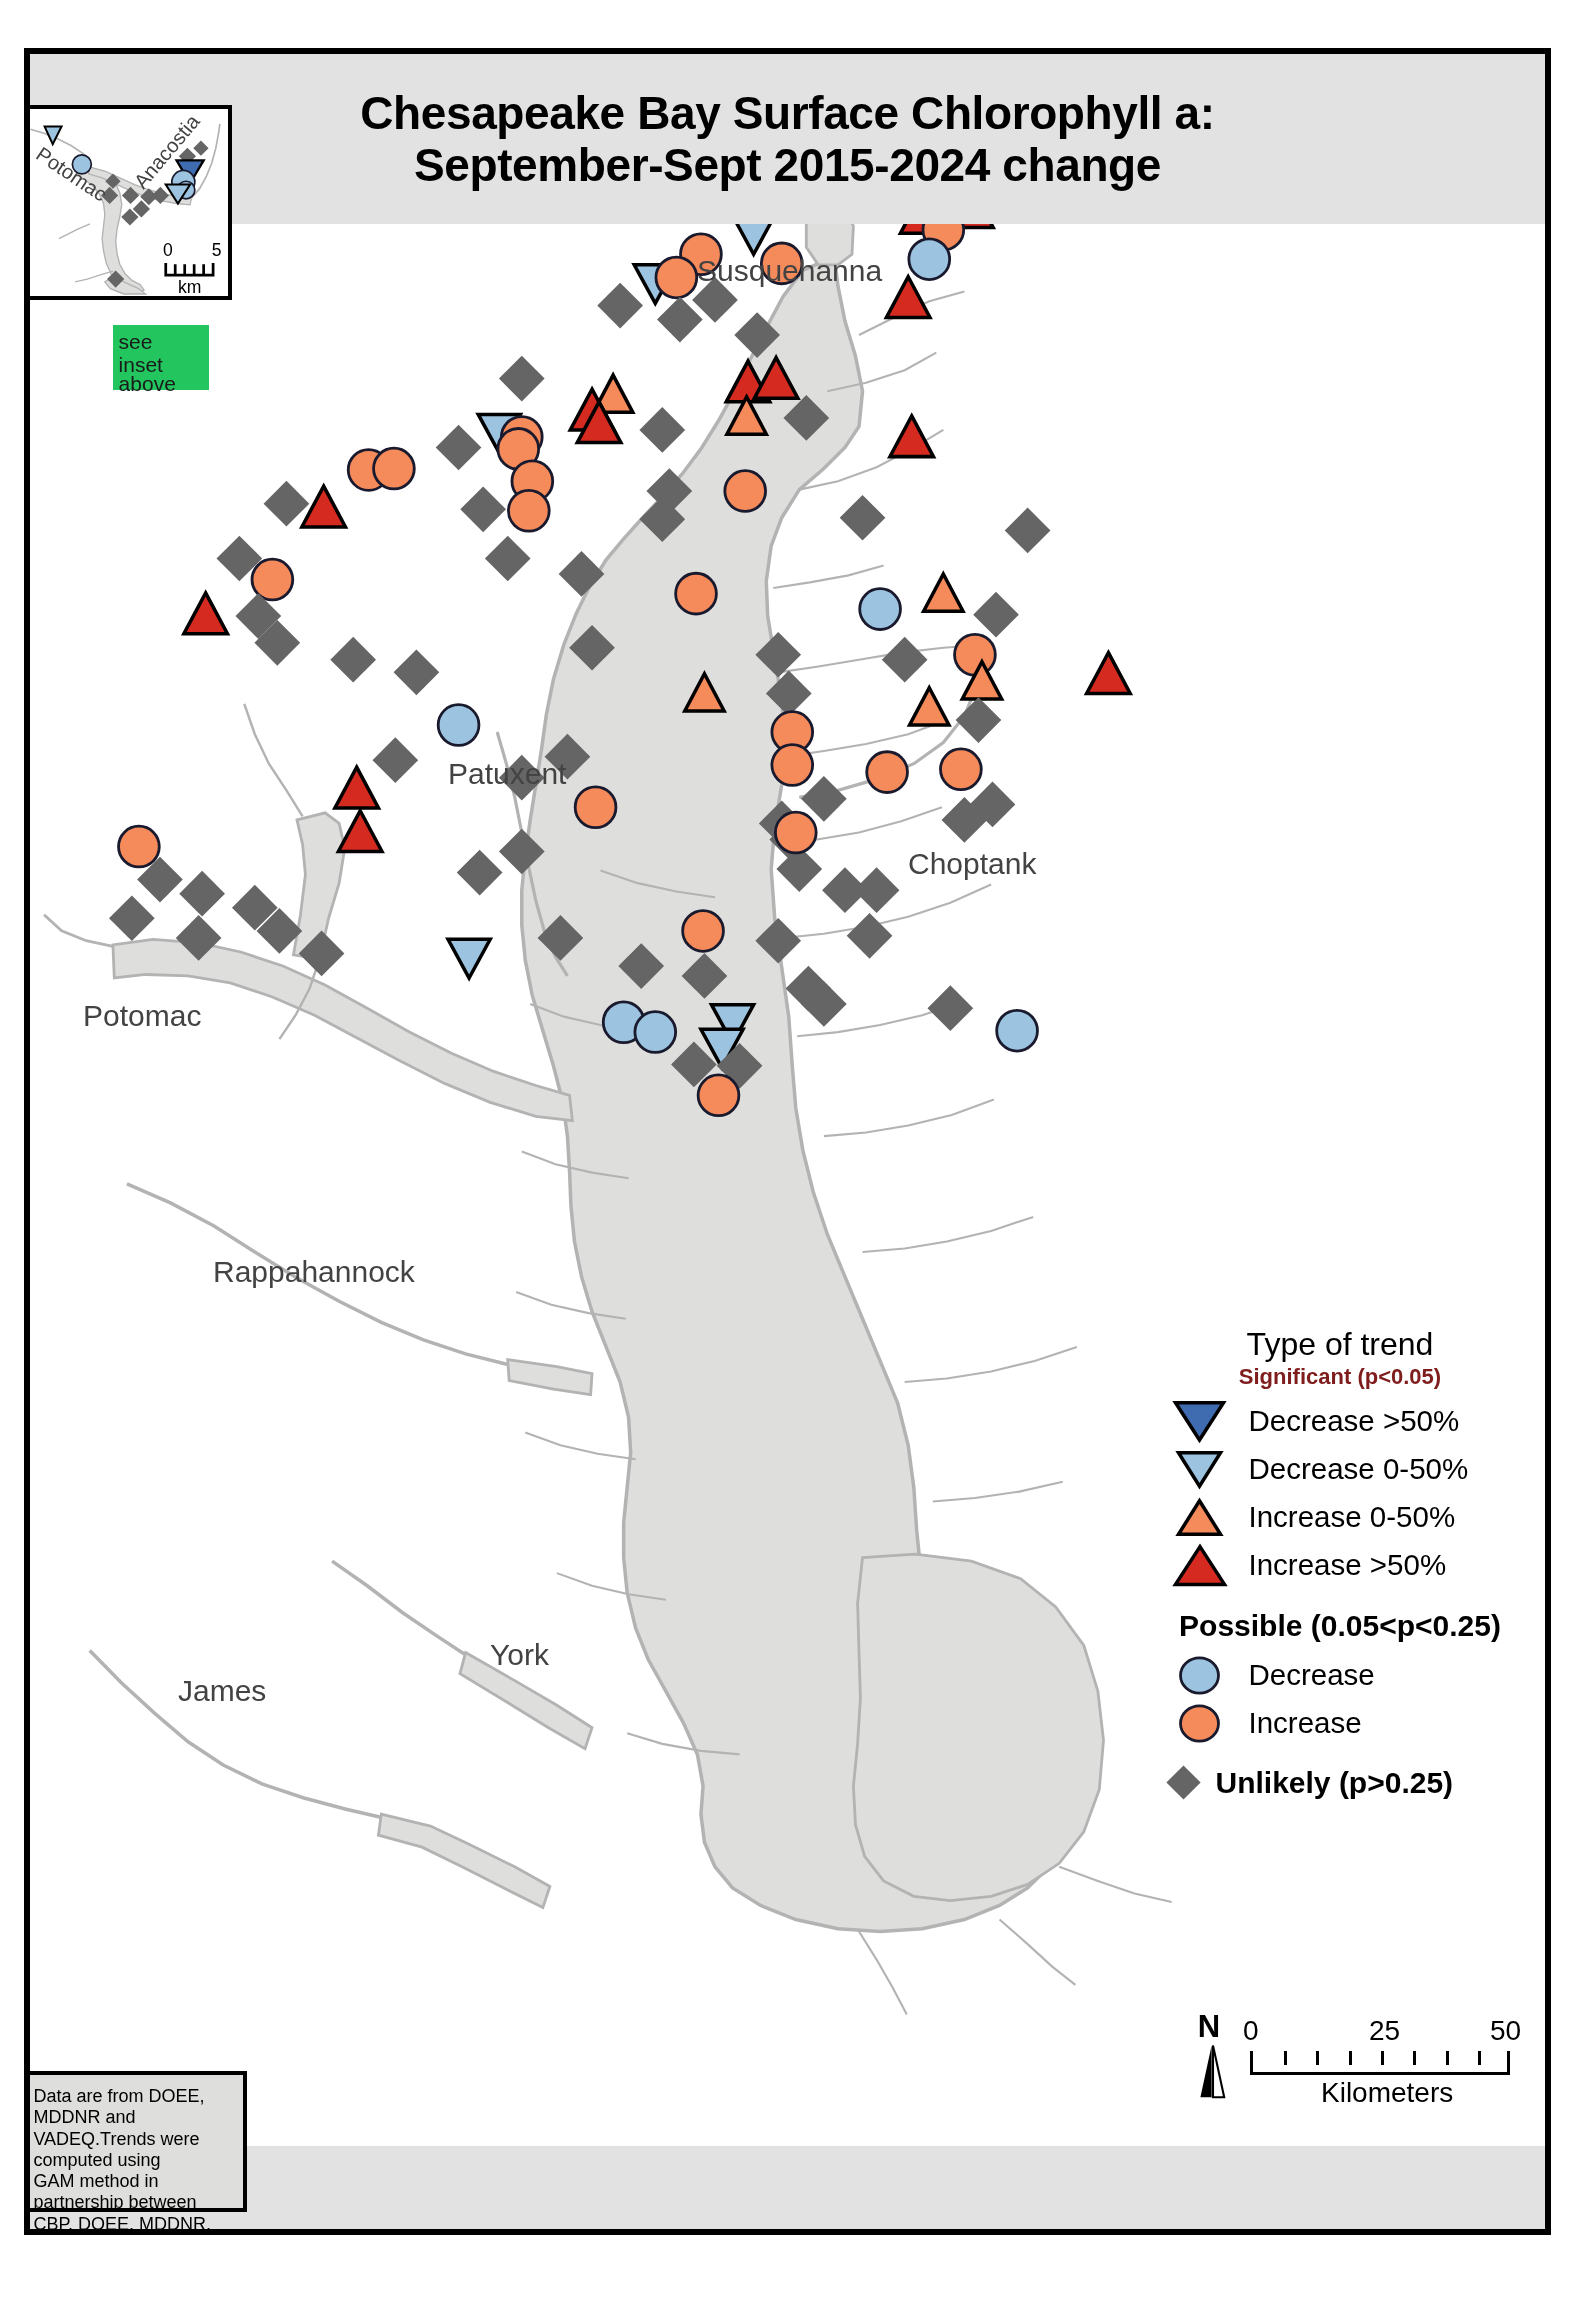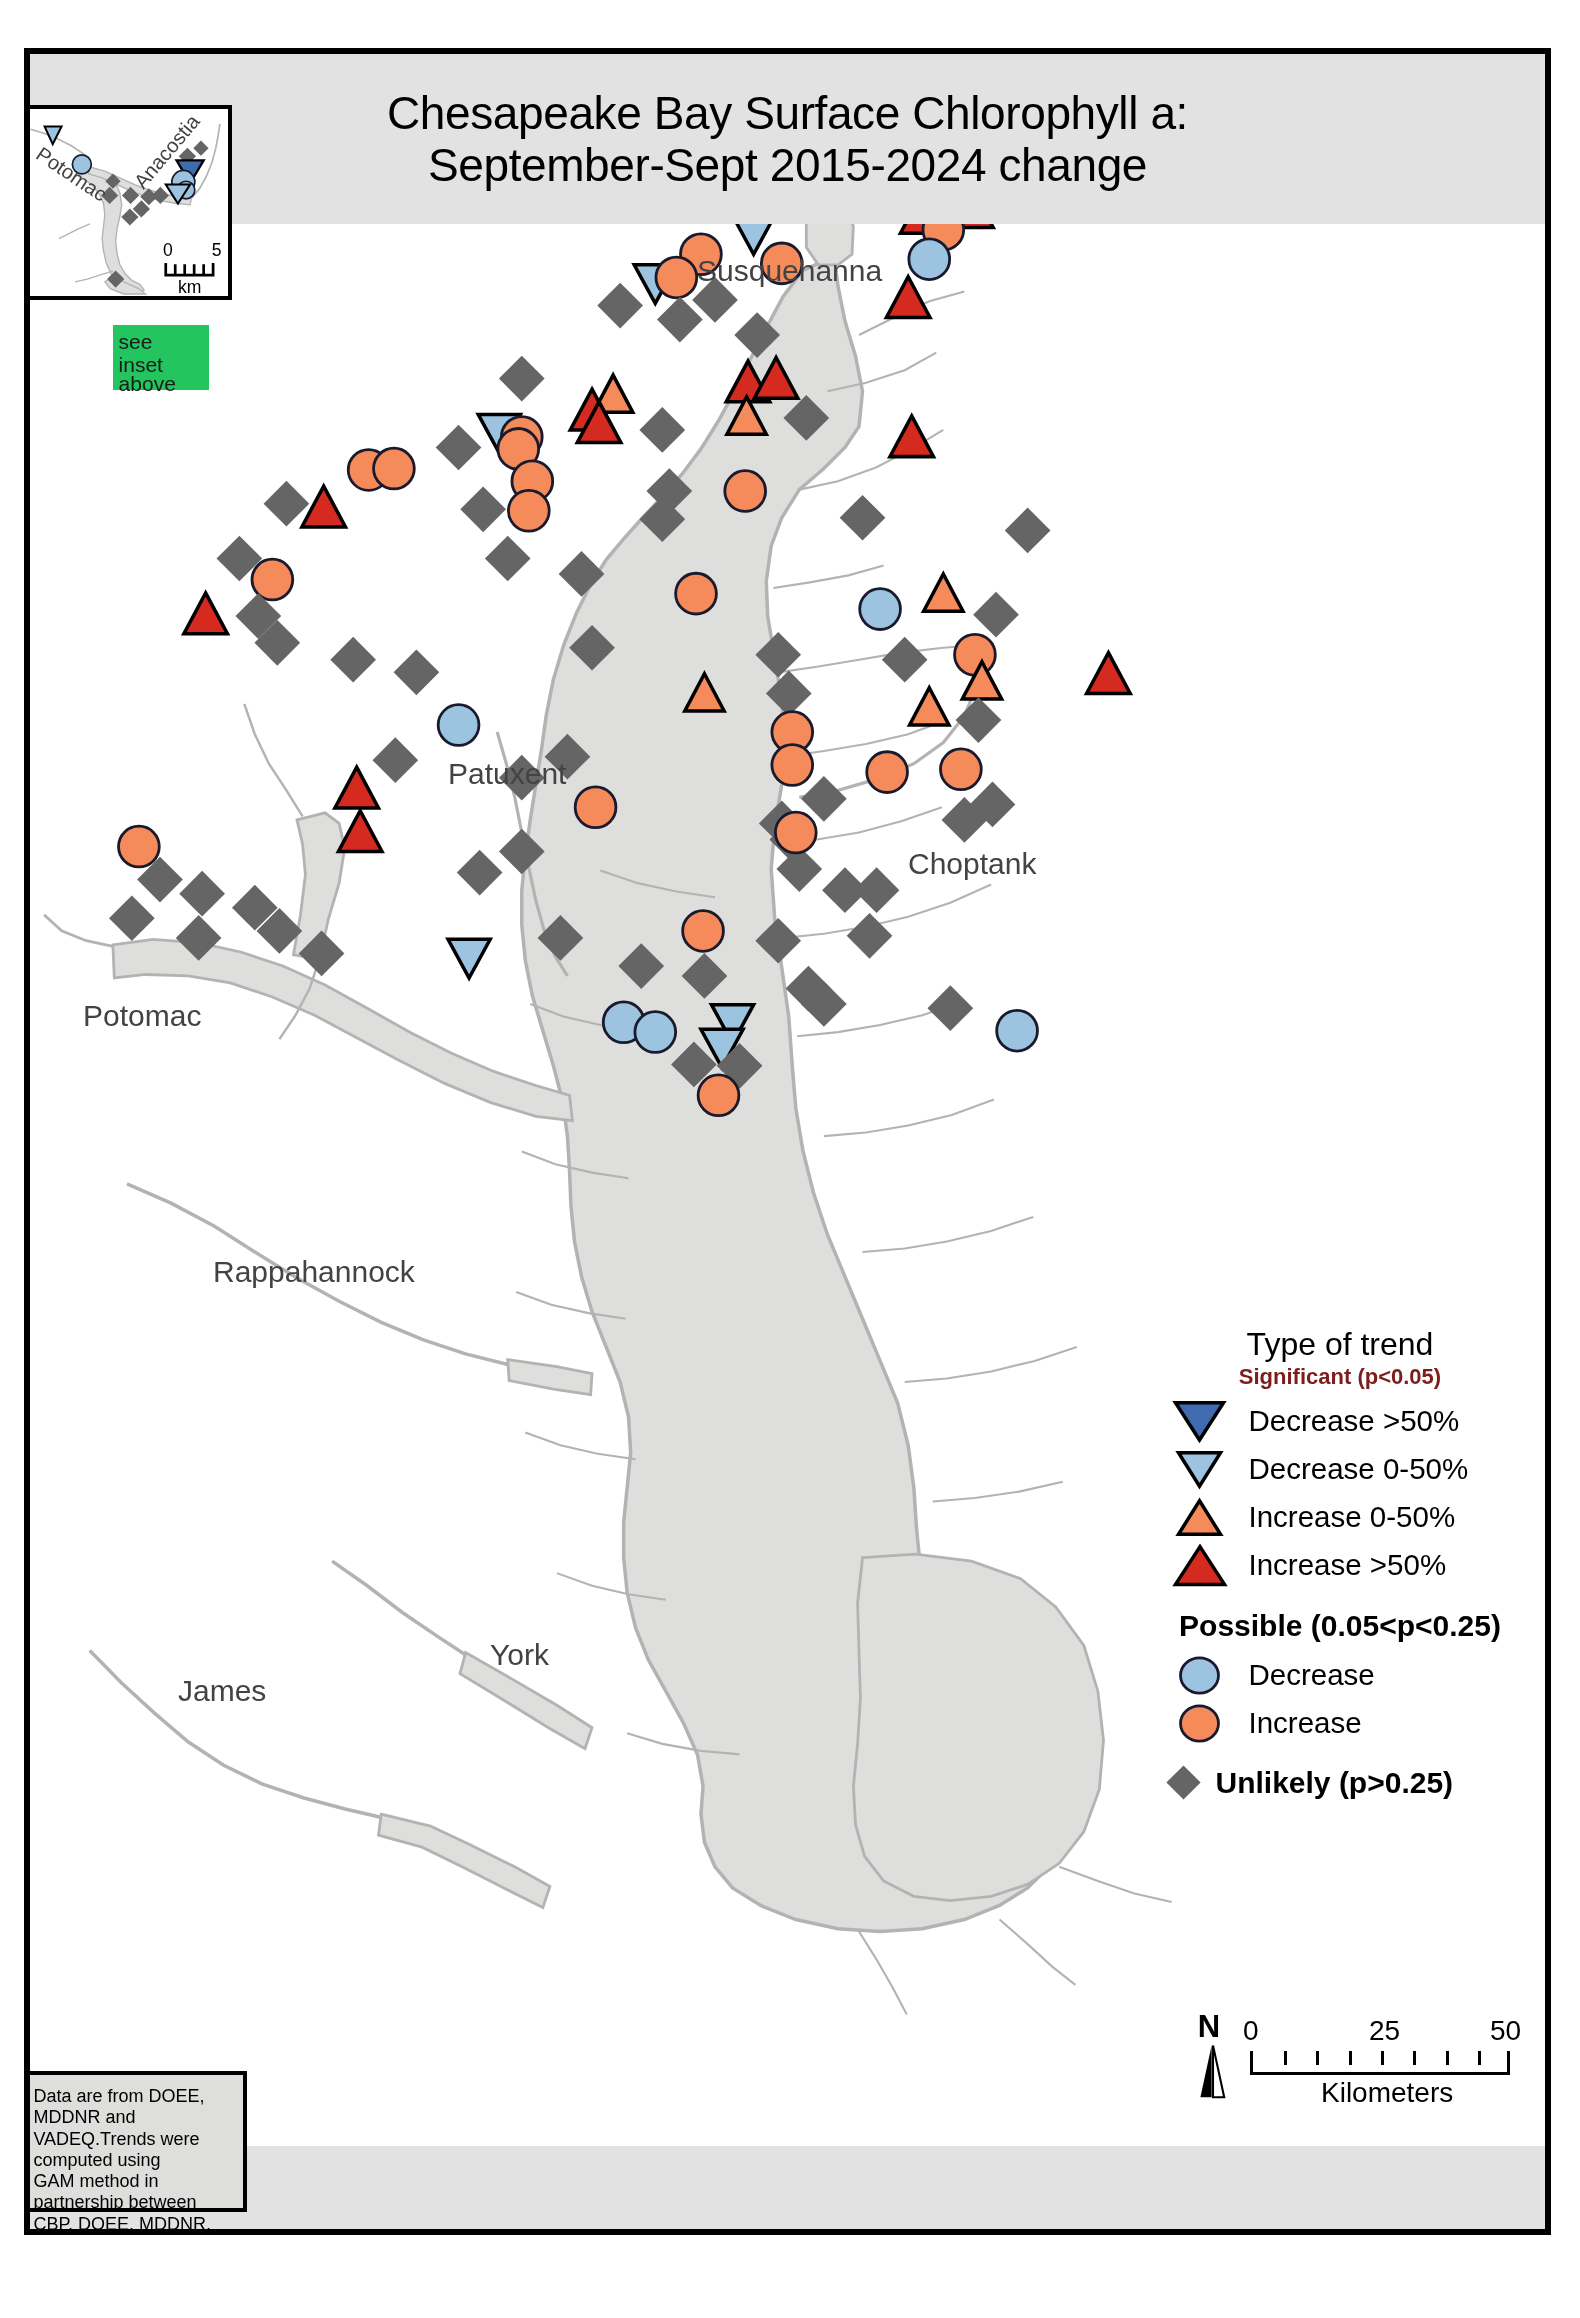--- a/index.html
+++ b/index.html
@@ -10,21 +10,21 @@
     position:absolute;left:24px;top:48px;width:1527px;height:2187px;
     border:6.3px solid #000;background:#fff;box-sizing:border-box;overflow:hidden;
   }
 
   
   #title-banner{
     position:absolute;left:0;top:0;width:100%;height:170px;background:#e2e2e2;
     display:flex;flex-direction:column;align-items:center;justify-content:center;
   }
   #title-banner .tline{
-    font-weight:normal;font-size:46px;color:#000;letter-spacing:-0.4px;line-height:1.14;
+    font-weight:bold;font-size:46px;color:#000;letter-spacing:-0.4px;line-height:1.14;
     white-space:nowrap;text-align:center;
   }
 
   
   #footer-band{position:absolute;left:0;bottom:0;width:100%;height:83px;background:#e2e2e2;}
 
   
   #map-svg{position:absolute;left:0;top:0;width:1514px;height:2174px;}
 
   

